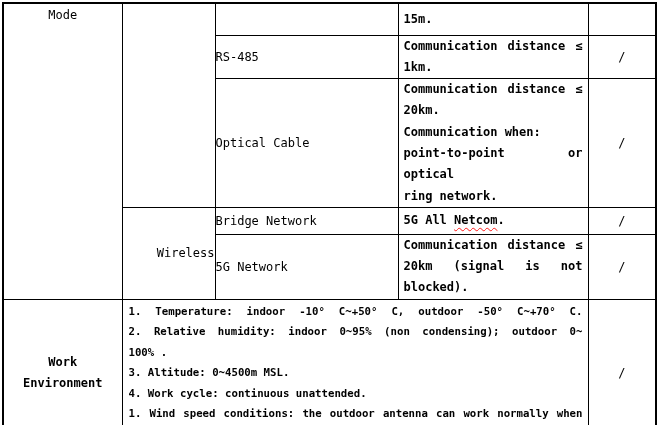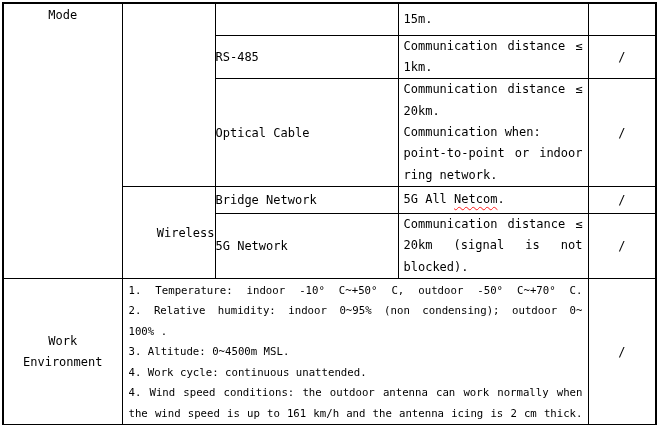--- a/index.html
+++ b/index.html
@@ -70,21 +70,21 @@
     text-align: center;
     line-height: 21px;
   }
   .env-cell {
     vertical-align: top;
     text-align: left;
     padding: 2px 5px 0 6px;
     line-height: 20.5px;
     font-size: 10.7px;
   }
-  .ln { display: block; }
+  .ln { display: block; font-weight: bold; }
   .j {
     text-align: justify;
     text-align-last: justify;
   }
   .squiggle {
     text-decoration: underline;
     text-decoration-style: wavy;
     text-decoration-color: #ff1a1a;
     text-decoration-thickness: 1px;
     text-underline-offset: 3px;
@@ -119,21 +119,21 @@
           <span class="ln">1km.</span>
         </td>
         <td class="remark-cell">/</td>
       </tr>
       <tr class="r3">
         <td class="type-cell">Optical Cable</td>
         <td class="desc-cell">
           <span class="ln j">Communication distance ≤</span>
           <span class="ln">20km.</span>
           <span class="ln">Communication when:</span>
-          <span class="ln j">point-to-point or indoor</span>
+          <span class="ln j">point-to-point or optical</span>
           <span class="ln">ring network.</span>
         </td>
         <td class="remark-cell">/</td>
       </tr>
       <tr class="r4">
         <td class="group-cell" rowspan="2">Wireless</td>
         <td class="type-cell">Bridge Network</td>
         <td class="desc-cell">
           <span class="ln"><span>5G All </span><span class="squiggle">Netcom</span><span>.</span></span>
         </td>
@@ -152,20 +152,20 @@
         <td class="workenv-cell">
           <span class="ln">Work</span>
           <span class="ln">Environment</span>
         </td>
         <td class="env-cell" colspan="3">
           <span class="ln j">1. Temperature: indoor -10° C~+50° C, outdoor -50° C~+70° C.</span>
           <span class="ln j">2. Relative humidity: indoor 0~95% (non condensing); outdoor 0~</span>
           <span class="ln">100% .</span>
           <span class="ln">3. Altitude: 0~4500m MSL.</span>
           <span class="ln">4. Work cycle: continuous unattended.</span>
-          <span class="ln j">4. Wind speed conditions: the outdoor antenna can work normally when</span>
+          <span class="ln j">1. Wind speed conditions: the outdoor antenna can work normally when</span>
           <span class="ln j">the wind speed is up to 161 km/h and the antenna icing is 2 cm thick.</span>
         </td>
         <td class="remark-cell">/</td>
       </tr>
     </tbody>
   </table>
 </div>
 
 </body></html>

